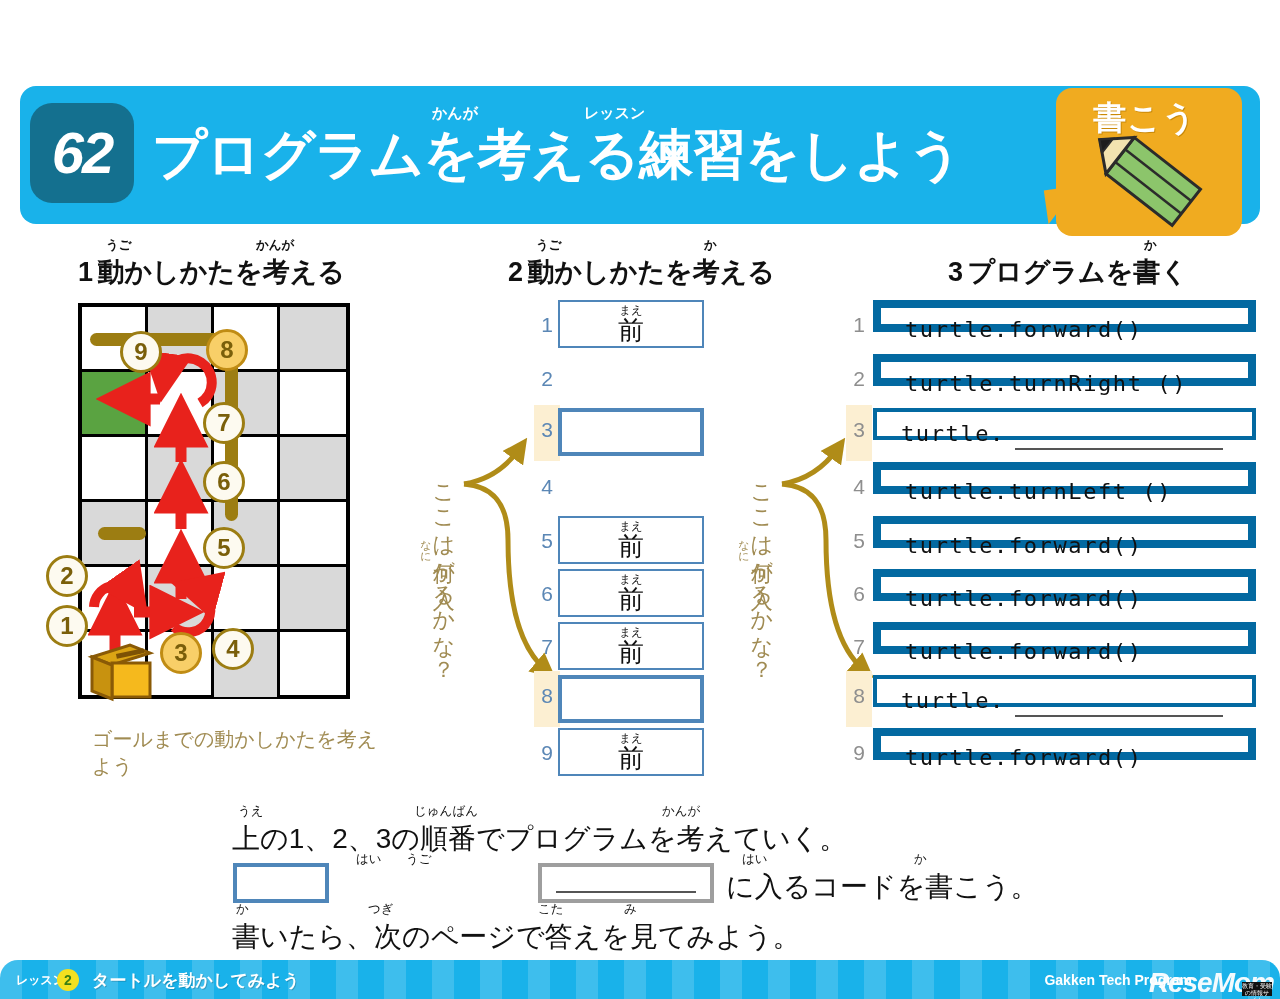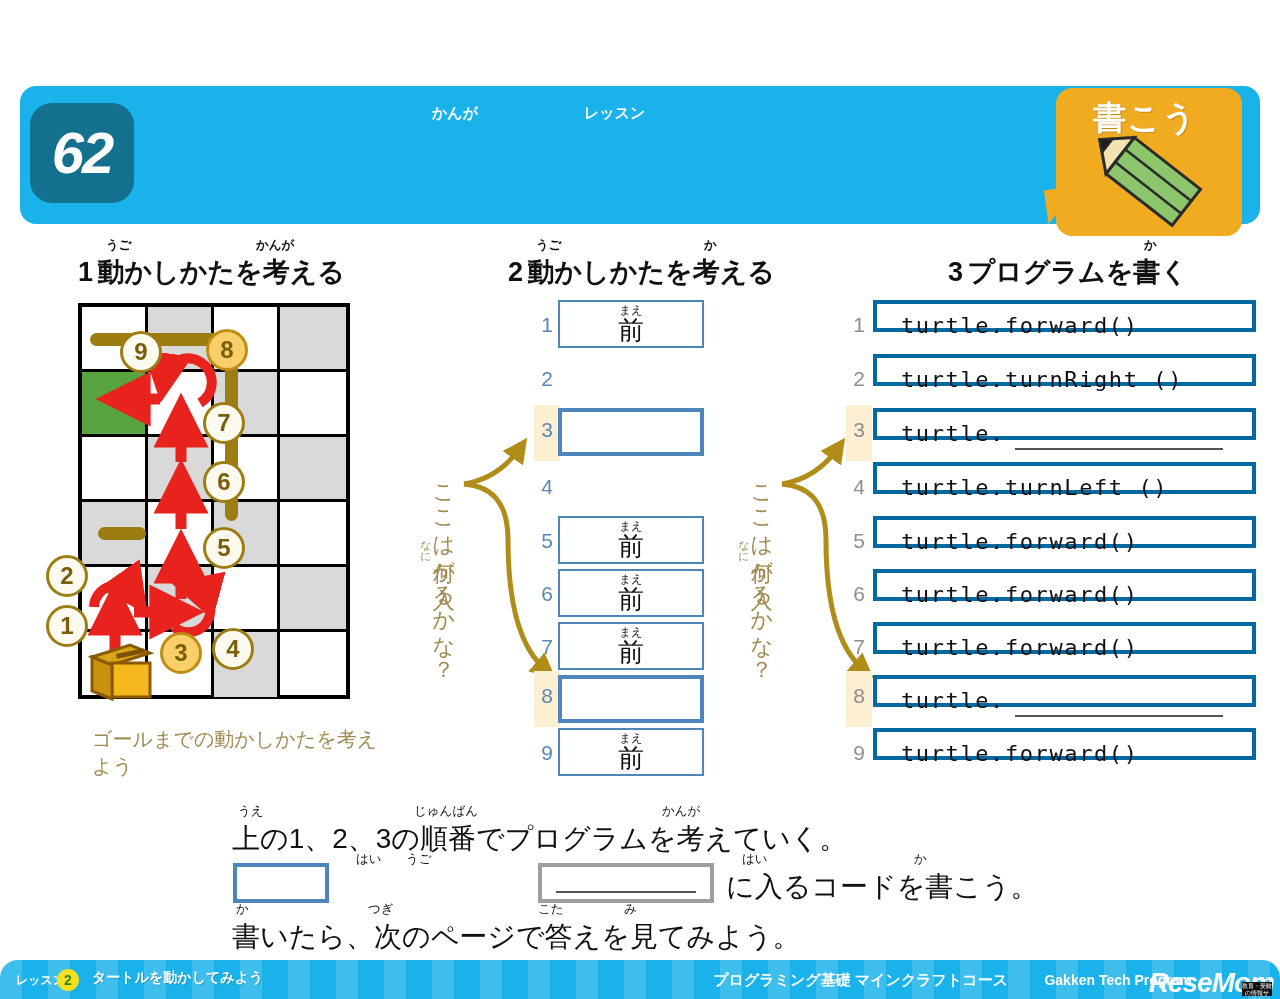--- a/index.html
+++ b/index.html
@@ -222,21 +222,21 @@
     font-size: 26px;
     color: #111;
     white-space: nowrap;
   }
 
   
   .cbox {
     position: absolute;
     left: 873px;
     width: 383px; height: 32px;
-    border: 4px solid #0369a1;
+    border: 8px solid #0369a1;
     background: #ffffff;
   }
   .cbox.blank { border-width: 4px; }
   .cbox .ctext {
     position: absolute;
     left: 24px; top: 9px;
     font-family: "DejaVu Sans Mono", "Liberation Mono", monospace;
     font-size: 22px;
     letter-spacing: 1.6px;
     color: #111111;
@@ -307,21 +307,21 @@
     background: #f3e020;
     color: #3a7f12;
     font-size: 14px;
     font-weight: bold;
     display: flex; align-items: center; justify-content: center;
   }
   .f-lesson-title {
     position: absolute;
     left: 92px; top: 9px;
     color: #ffffff;
-    font-size: 14px;
+    font-size: 17px;
     font-weight: bold;
     white-space: nowrap;
     text-shadow: 1px 1px 0 rgba(0,0,0,0.18);
   }
   .f-course {
     position: absolute;
     right: 272px; top: 11px;
     color: #ffffff;
     font-size: 15px;
     font-weight: bold;
@@ -367,20 +367,21 @@
 
   <div class="num-badge">
     <span>62</span>
   </div>
 
   <div class="title-wrap">
     <div class="ruby-line">
       <span class="rb" style="left:280px;">かんが</span>
       <span class="rb" style="left:432px;">レッスン</span>
     </div>
+    <div class="title-main">プログラムを考える練習をしよう</div>
   </div>
 
   <div class="pencil-tail"></div>
   <div class="pencil-badge">
     <div class="kakou">書こう</div>
     <svg class="pencil-svg" width="134" height="96" viewBox="0 0 134 96">
       <g transform="rotate(38 67 48)">
         <rect x="28" y="22" width="84" height="46" fill="#8cc56b" stroke="#2b2b2b" stroke-width="3"></rect>
         <line x1="28" y1="37" x2="112" y2="37" stroke="#2b2b2b" stroke-width="2.5"></line>
         <line x1="28" y1="53" x2="112" y2="53" stroke="#2b2b2b" stroke-width="2.5"></line>
@@ -639,19 +640,18 @@
     <span class="bl-ruby" style="left:136px; top:-17px;">つぎ</span>
     <span class="bl-ruby" style="left:306px; top:-17px;">こた</span>
     <span class="bl-ruby" style="left:392px; top:-17px;">み</span>
     <span>書いたら、次のページで答えを見てみよう。</span>
   </div>
 
   <div id="footer">
     <span class="f-lesson-label">レッスン</span>
     <span class="f-lesson-num">2</span>
     <span class="f-lesson-title">タートルを動かしてみよう</span>
-    <span class="f-course">プログラミング基礎 マインクラフトコース</span>
     <span class="f-brand">Gakken Tech Program</span>
     <span class="watermark">ReseMom</span>
     <span class="watermark-sub">教育・受験の情報サイト</span>
   </div>
 
 </div>
 
 </body></html>

